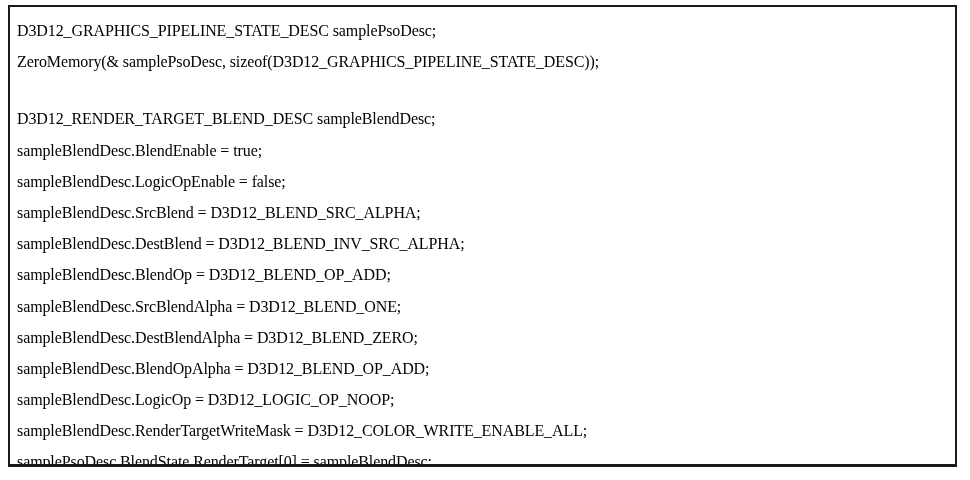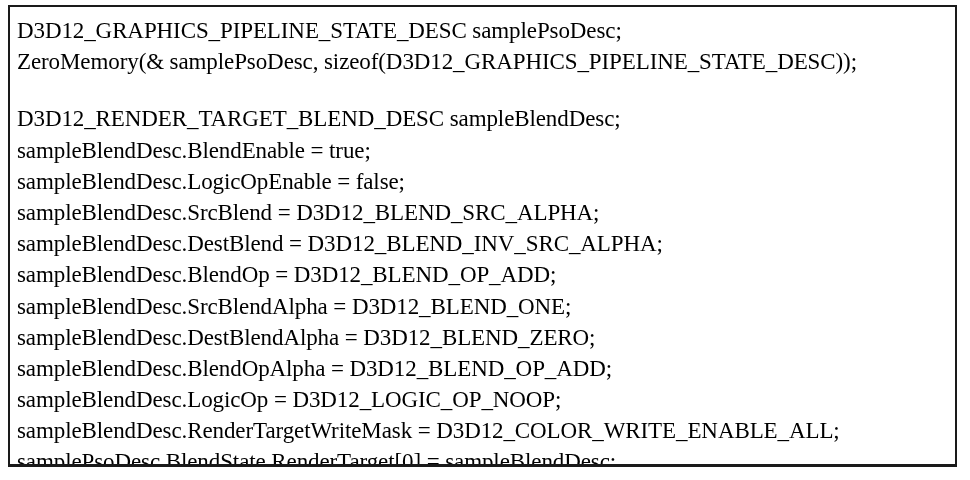--- a/index.html
+++ b/index.html
@@ -28,21 +28,21 @@
     box-sizing: border-box;
     border: 2px solid #1a1a1a;
     border-bottom-width: 3px;
     background: #ffffff;
     overflow: hidden;
   }
   #code-block {
     margin: 0;
     padding: 8px 0 0 7px;
     font-family: "Liberation Serif", "DejaVu Serif", serif;
-    font-size: 23px;
+    font-size: 16px;
     line-height: 31.2px;
     color: #000000;
     white-space: pre;
     letter-spacing: -0.1px;
     -webkit-font-smoothing: antialiased;
   }
   .code-line {
     display: block;
     height: 31.2px;
     white-space: pre;

